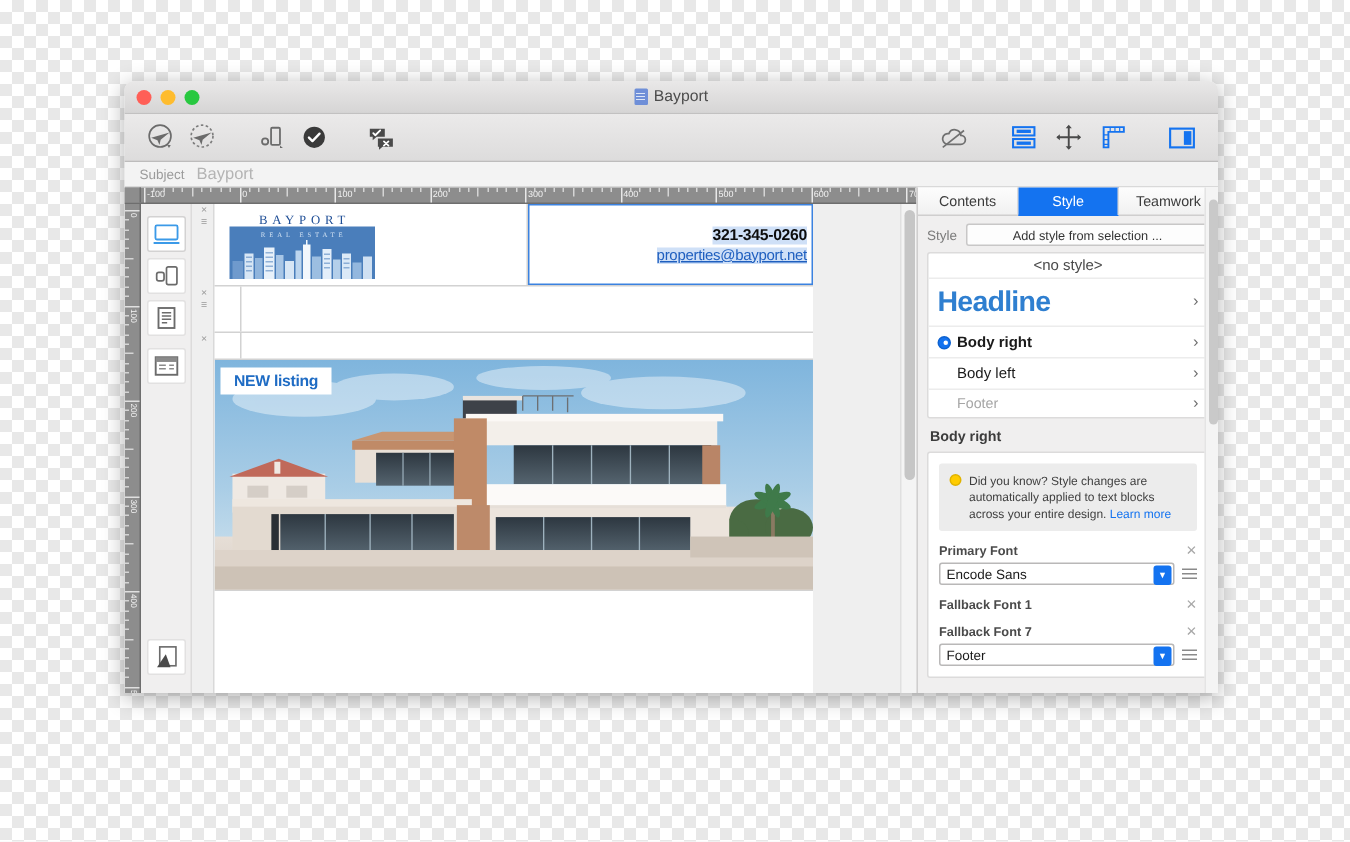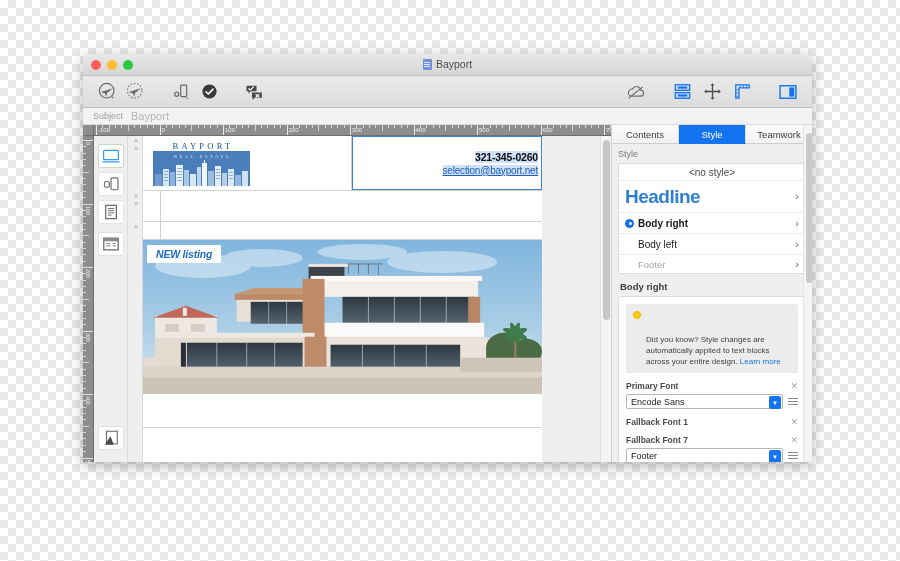--- a/index.html
+++ b/index.html
@@ -210,21 +210,21 @@
     font-size: 16.5px; font-weight: bold; color: #1f6cc4;
     letter-spacing: -0.4px;
     outline: 1px solid #3ec8e6;
     padding: 1px 2px;
   }
 
   
   .small-spacer { height: 18px; display: flex; }
 
   
-  .img-block { position: relative; height: 188px; overflow: hidden; font-style: italic; }
+  .img-block { position: relative; height: 154px; overflow: hidden; }
   .photo { position: absolute; inset: 0; }
   .new-badge {
     position: absolute; left: 4px; top: 5px;
     background: #ffffff; color: #1f6cc4;
     font-size: 10.5px; font-weight: bold;
     padding: 3px 9px; letter-spacing: -0.2px;
     z-index: 5;
   }
 
   
@@ -318,21 +318,21 @@
     padding: 7px;
   }
   .tip-box {
     background: #ececec; border-radius: 2px;
     padding: 6px 7px; display: flex; gap: 5px;
   }
   .tip-dot {
     width: 8px; height: 8px; border-radius: 50%;
     background: #ffcc00; border: 1px solid #e0b300; flex: none; margin-top: 1px;
   }
-  .tip-text { font-size: 8px; color: #3f3f3f; line-height: 11px; margin-top: 24px; }
+  .tip-text { font-size: 8px; color: #3f3f3f; line-height: 11px; }
   .tip-link { color: #1473f0; }
 
   .field-group { margin-top: 8px; }
   .field-head {
     display: flex; align-items: center; justify-content: space-between;
     margin-bottom: 3px;
   }
   .field-label { font-size: 8.5px; font-weight: bold; color: #4a4a4a; }
   .field-x { font-size: 9px; color: #a8a8a8; line-height: 1; }
   .field-row { display: flex; align-items: center; gap: 5px; }
@@ -718,21 +718,21 @@
                         <rect x="76" y="12" width="4" height="1"></rect>
                           <rect x="76" y="15" width="4" height="1"></rect>
                         <rect x="76" y="18" width="4" height="1"></rect>
                       </g>
                     </svg>
                   </div>
                 </div>
               </div>
               <div class="hdr-contact-cell">
                 <span class="phone">321-345-0260</span>
-                <span class="email-link">selection@bayport.net</span>
+                <span class="email-link">properties@bayport.net</span>
               </div>
             </div>
 
             <div class="block spacer-block">
               <div class="blk-handle">
                 <span class="blk-x">×</span>
                 <span class="blk-grip">≡</span>
               </div>
               <div class="sp-col-a"></div>
               <div class="sp-col-b"></div>
@@ -869,20 +869,21 @@
       <div class="tabs">
         <div class="tab">Contents</div>
         <div class="tab active">Style</div>
         <div class="tab">Teamwork</div>
       </div>
 
       <div class="panel-scroll">
 
         <div class="style-row-top">
           <span class="style-label">Style</span>
+          <div class="add-style-btn">Add style from selection ...</div>
         </div>
 
         <div class="style-list">
           <div class="style-item si-no-style">
             <span class="si-label">&lt;no style&gt;</span>
           </div>
           <div class="style-item si-headline">
             <span class="si-label">Headline</span>
             <span class="chev">›</span>
           </div>

